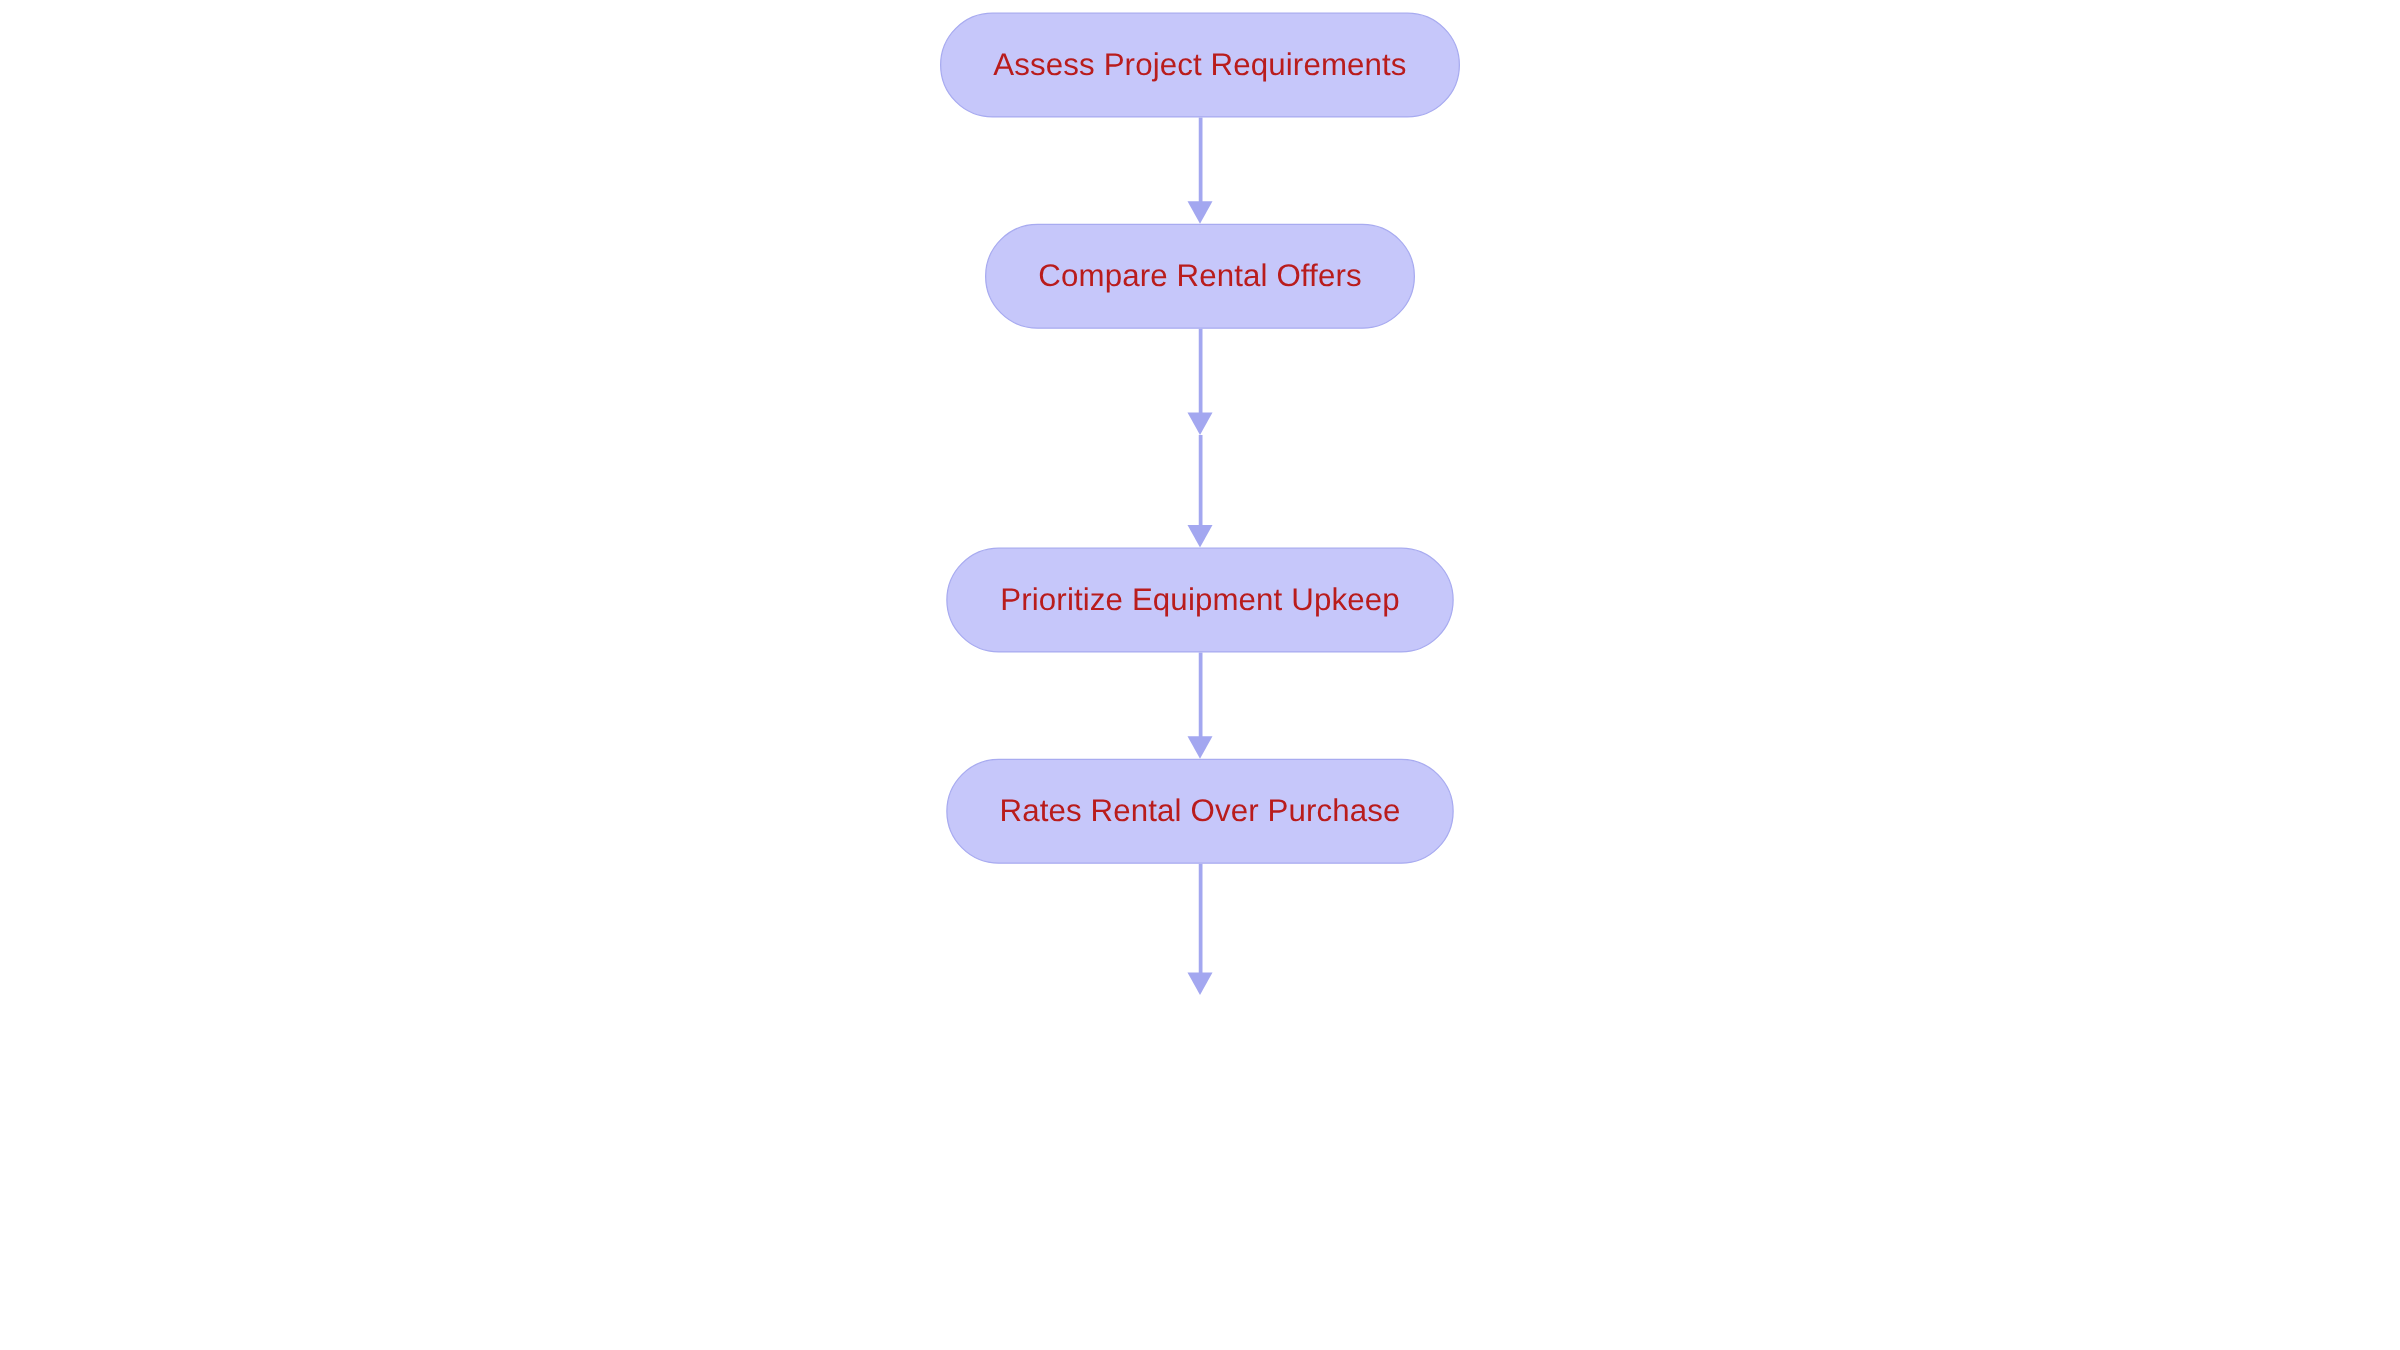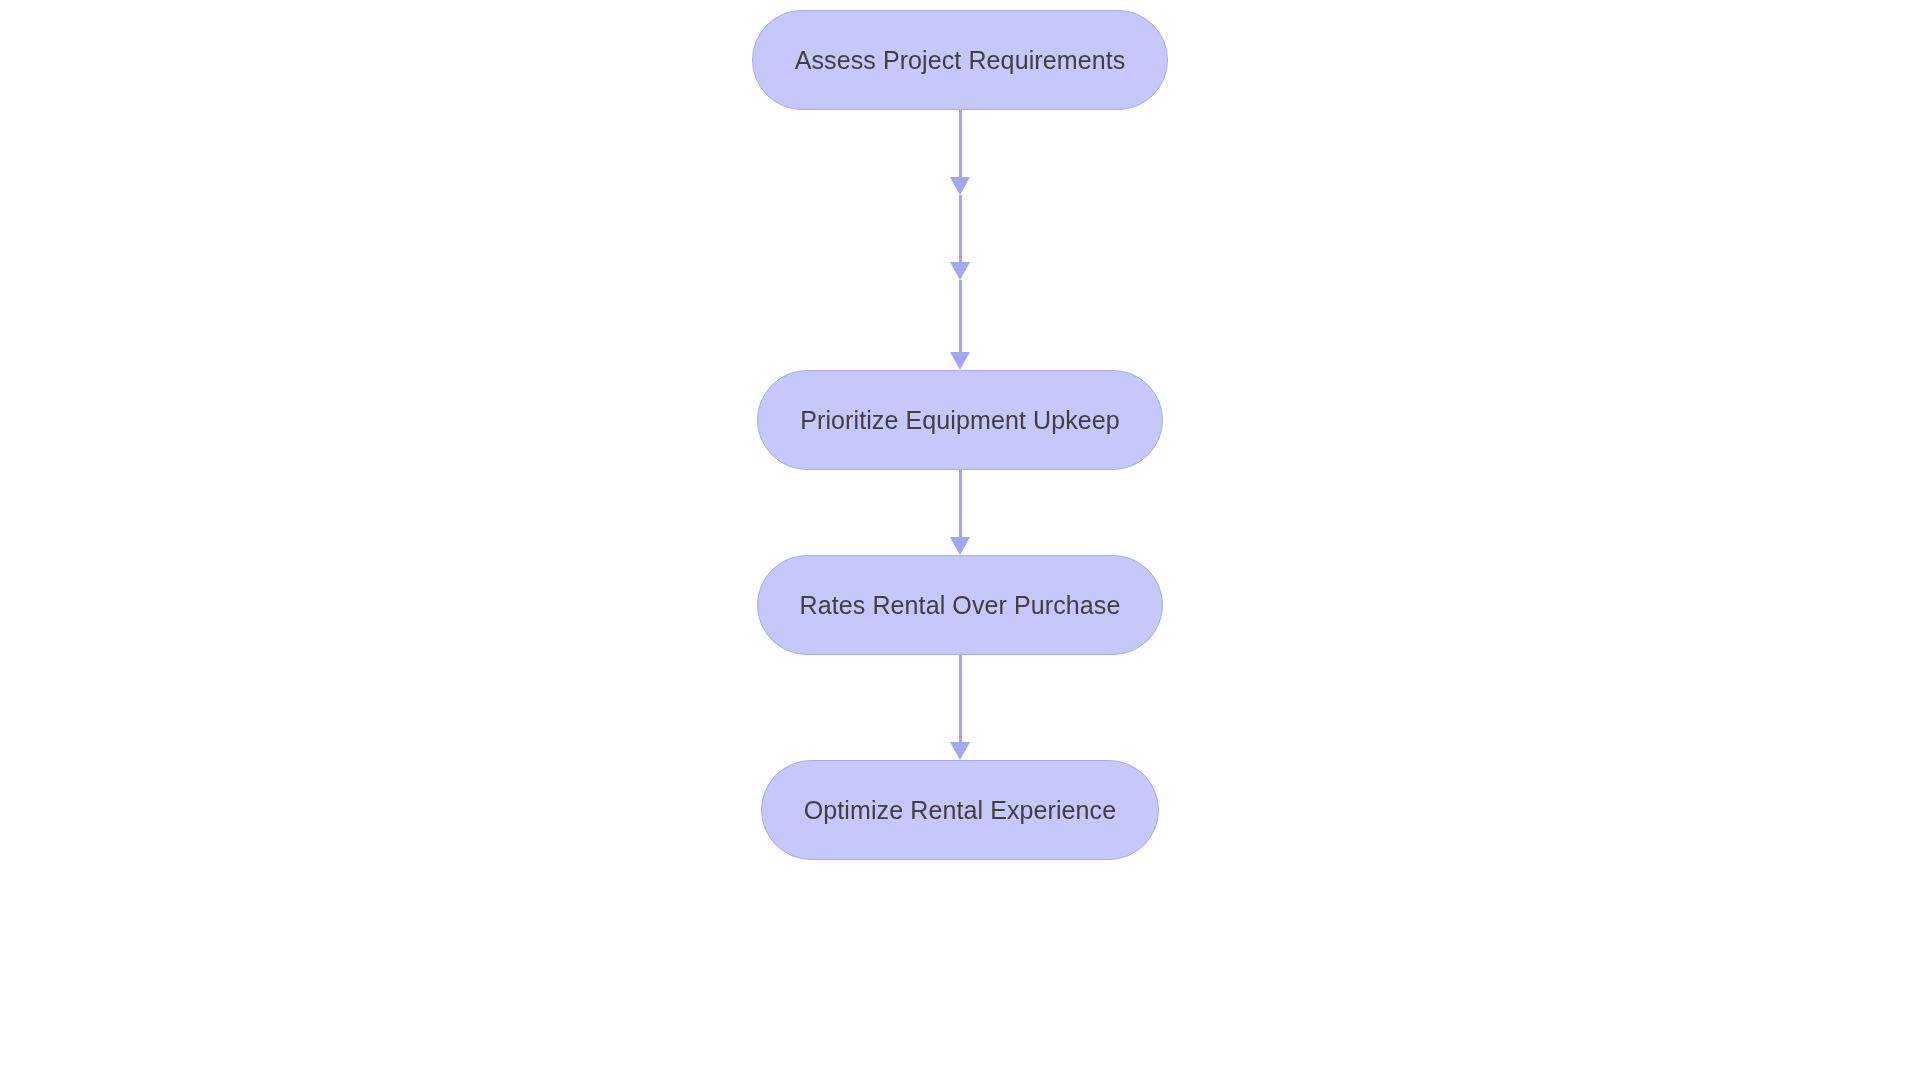--- a/index.html
+++ b/index.html
@@ -24,28 +24,28 @@
     left: 0;
     top: 0;
     width: 1920px;
     height: 1080px;
     display: flex;
     flex-direction: column;
     align-items: center;
   }
   .node {
     box-sizing: border-box;
-    height: 100px;
+    height: 84px;
     display: flex;
     align-items: center;
     justify-content: center;
     background: #c6c7fa;
     border: 1.5px solid #a8abf0;
     border-radius: 50px;
-    color: #404040;
+    color: #b91c1c;
     font-size: 25px;
     font-weight: 400;
     letter-spacing: 0.1px;
     white-space: nowrap;
     padding: 0 42px;
     flex: 0 0 auto;
   }
   .connector {
     flex: 0 0 auto;
     width: 24px;
@@ -82,20 +82,23 @@
 
     <div class="node">
       <span>Assess Project Requirements</span>
     </div>
 
     <div class="connector" style="height:85px">
       <div class="line"></div>
       <div class="head"></div>
     </div>
 
+    <div class="node">
+      <span>Compare Rental Offers</span>
+    </div>
 
     <div class="connector" style="height:85px">
       <div class="line"></div>
       <div class="head"></div>
     </div>
 
 
     <div class="connector" style="height:90px">
       <div class="line"></div>
       <div class="head"></div>
@@ -112,18 +115,15 @@
 
     <div class="node">
       <span>Rates Rental Over Purchase</span>
     </div>
 
     <div class="connector" style="height:105px">
       <div class="line"></div>
       <div class="head"></div>
     </div>
 
-    <div class="node">
-      <span>Optimize Rental Experience</span>
-    </div>
 
   </div>
 </div>
 
 </body></html>

